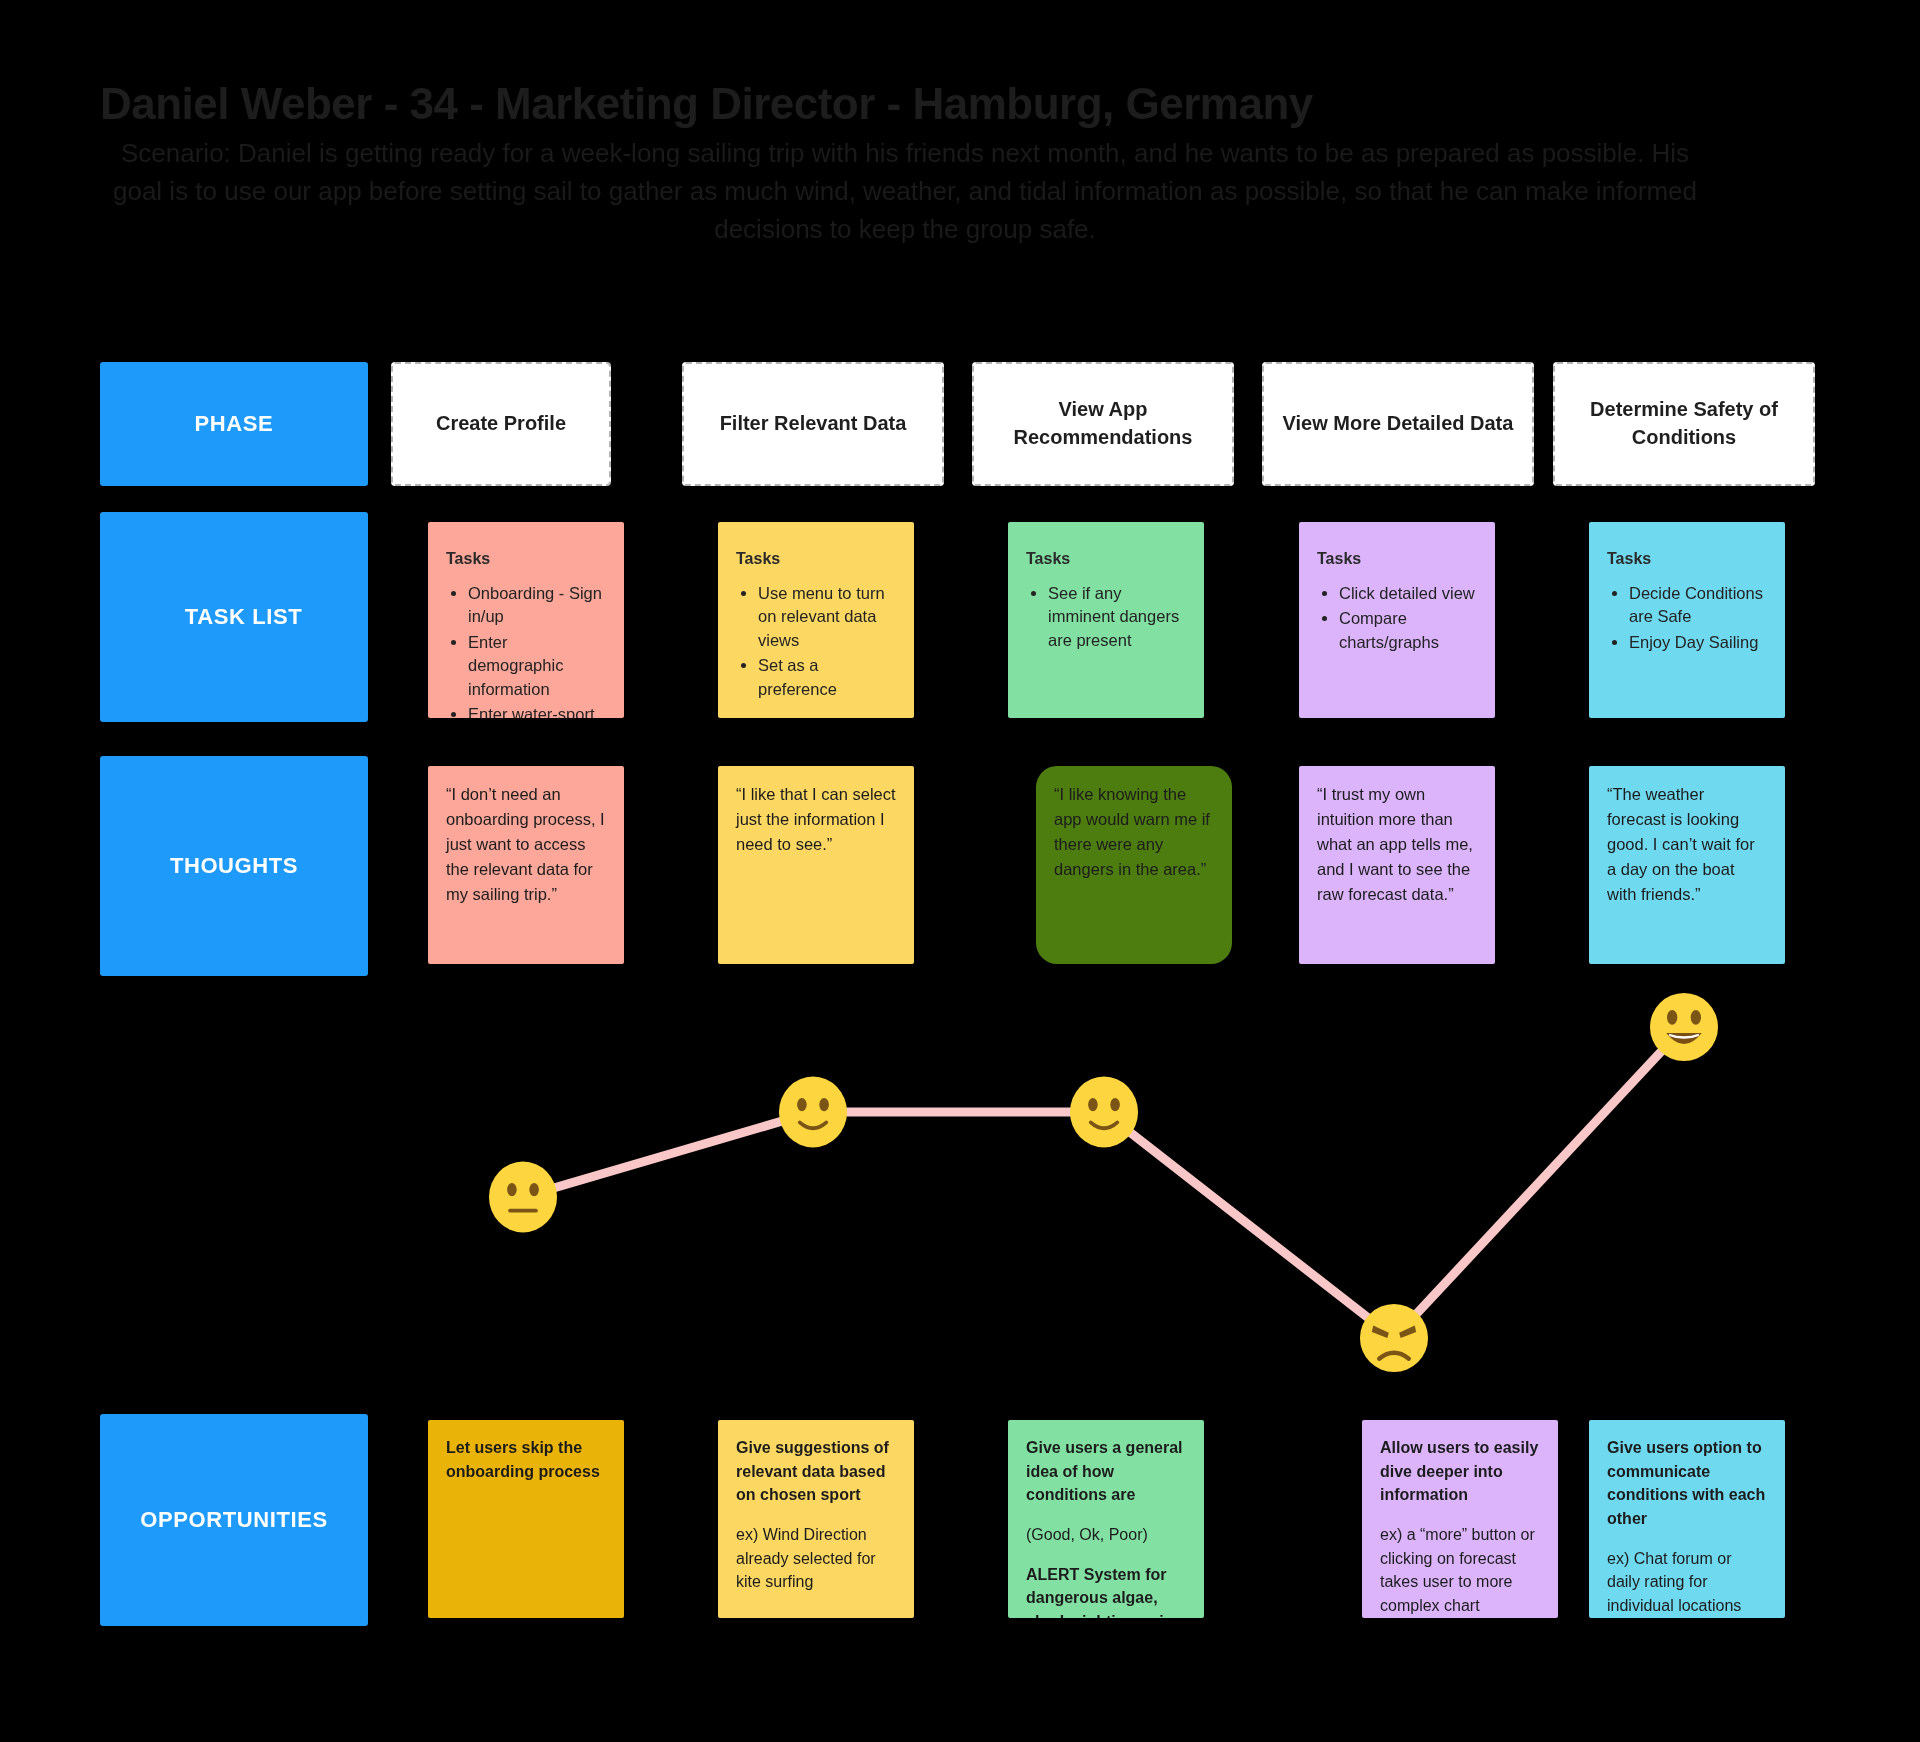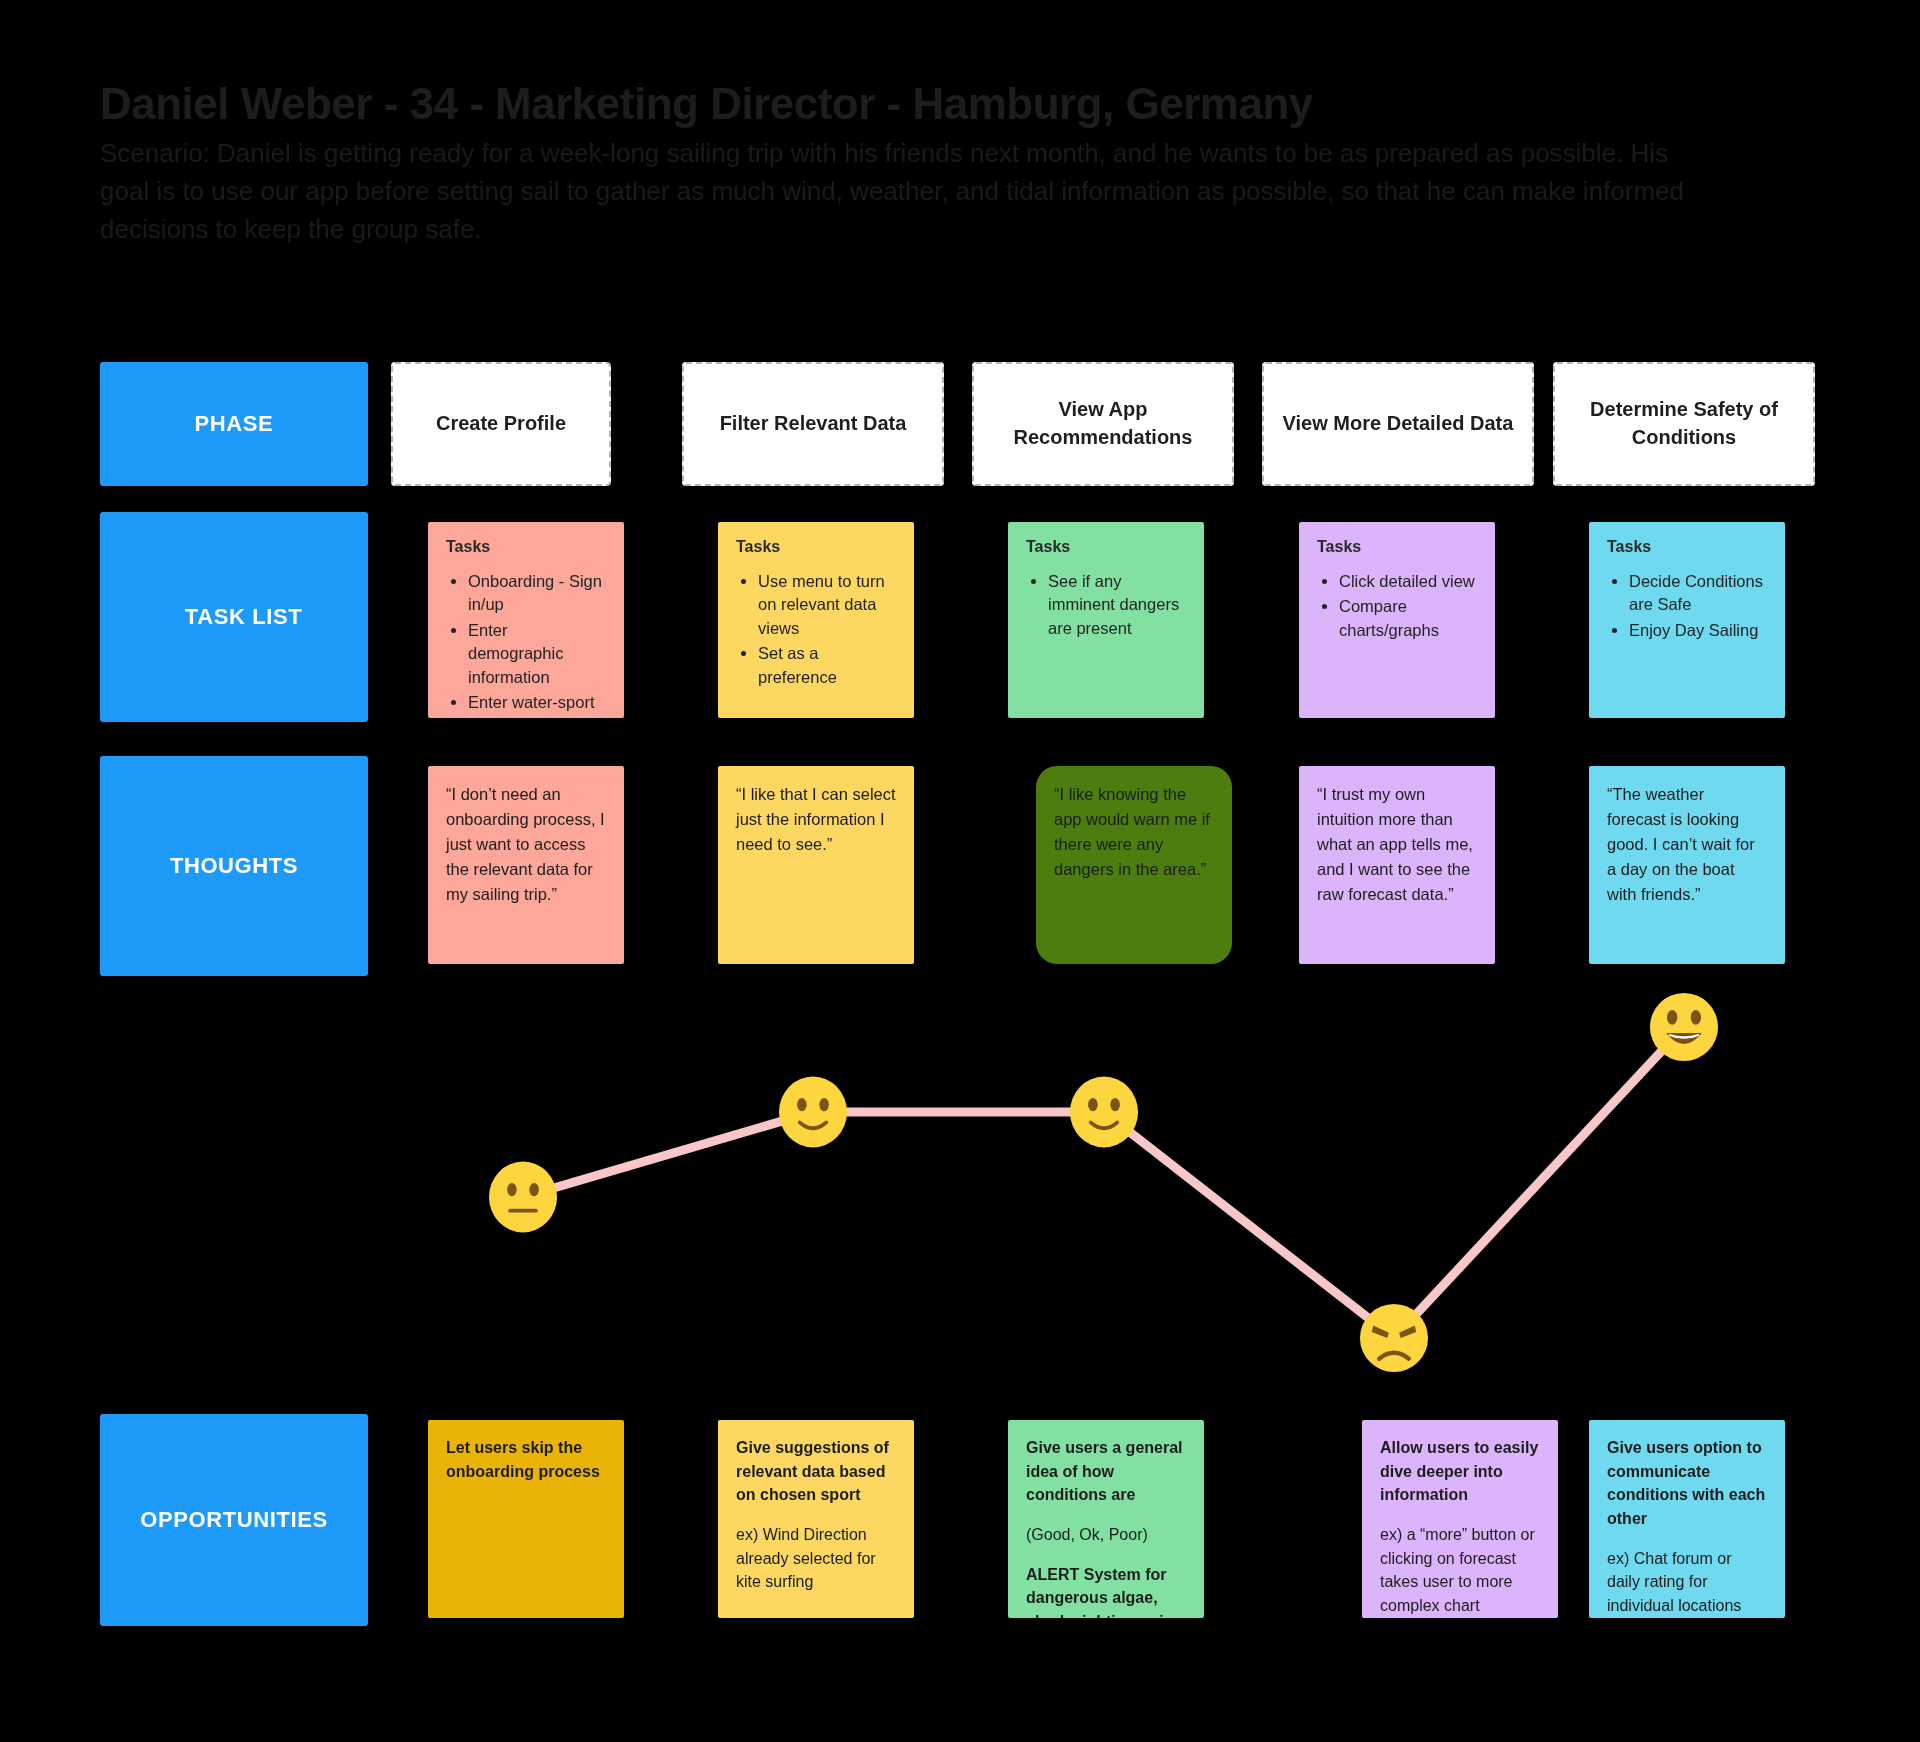--- a/index.html
+++ b/index.html
@@ -18,21 +18,21 @@
     font-family: "Liberation Sans", sans-serif;
     font-size: 44px; font-weight: 700;
     color: #1d1d1d; letter-spacing: -0.5px;
     margin: 0 0 4px 0; line-height: 1.18;
     white-space: nowrap;
   }
   .scenario {
     font-family: "Liberation Sans", sans-serif;
     font-size: 26px; font-weight: 400;
     color: #1a1a1a; line-height: 1.47;
-    margin: 0; max-width: 1610px;
+    margin: 0; max-width: 1610px; text-align: center;
   }
 
   
   .col-label {
     position: absolute;
     background: #1e9bfa;
     border-radius: 3px;
     display: flex; align-items: center; justify-content: center;
     color: #ffffff; font-weight: 700;
     font-size: 22px; letter-spacing: 0.6px;
@@ -53,21 +53,21 @@
   }
   .sticky {
     position: absolute;
     border-radius: 2px;
     box-shadow: 4px 4px 0 rgba(0,0,0,0.30);
     padding: 16px 18px;
     overflow: hidden;
   }
   .sticky .sticky-head {
     font-size: 16px; font-weight: 700; color: #2a2a2a;
-    margin: 0 0 14px 0;
+    margin: 12px 0 14px 0;
     font-family: "Liberation Sans", sans-serif;
   }
   .sticky ul {
     margin: 0; padding-left: 22px;
   }
   .sticky li {
     font-size: 16.5px; color: #232323; line-height: 1.42;
     margin-bottom: 2px;
     font-family: "Liberation Sans", sans-serif;
   }

